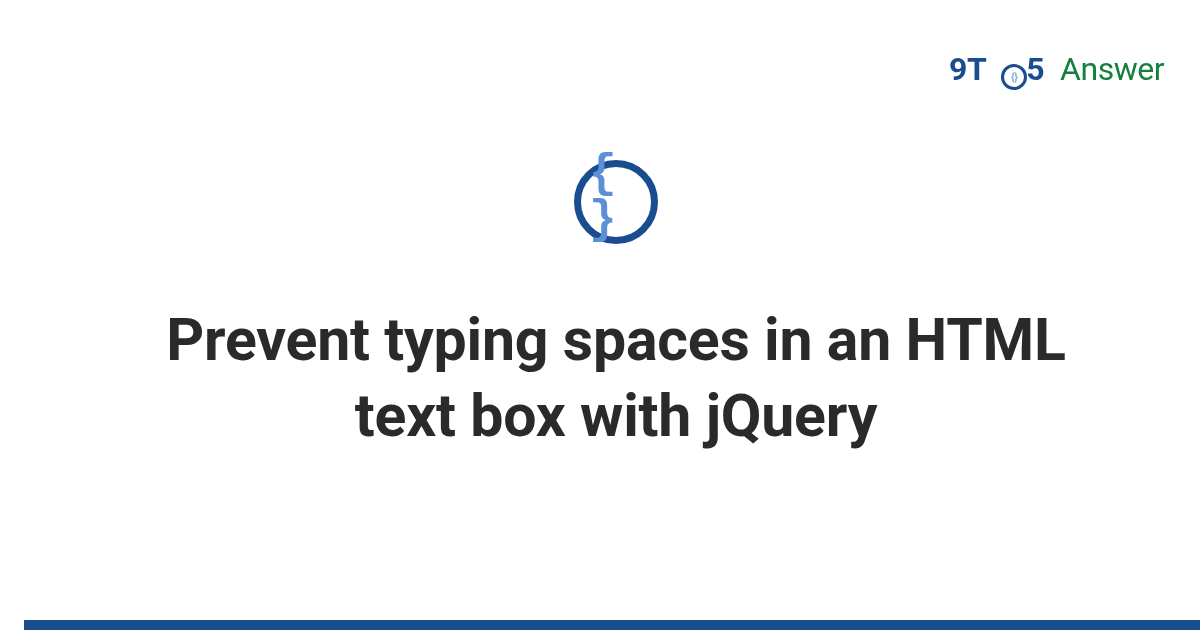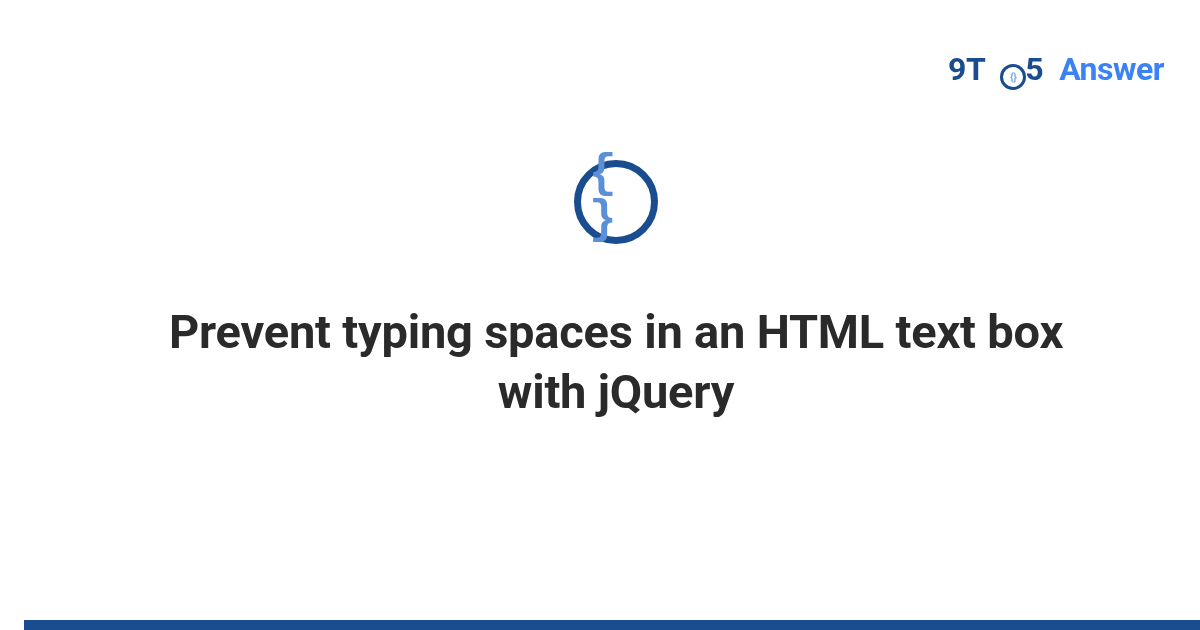--- a/index.html
+++ b/index.html
@@ -52,22 +52,22 @@
       font-size: 11px;
       color: #6fa8dc;
       font-weight: 600;
       line-height: 1;
     }
     .logo-5 {
       color: #1a4d8f;
       font-weight: 700;
     }
     .logo-answer {
-      color: #3b82f6;
-      font-weight: 700;
+      color: #15803d;
+      font-weight: 400;
     }
     .content {
       position: absolute;
       top: 128px;
       left: 0;
       right: 0;
       display: flex;
       flex-direction: column;
       align-items: center;
     }
@@ -85,21 +85,21 @@
       font-family: "Courier New", monospace;
       font-size: 46px;
       font-weight: 800;
       color: #5b8fd6;
       letter-spacing: -4px;
       line-height: 1;
       margin-top: -2px;
     }
     .title {
       margin-top: 50px;
-      font-size: 47px;
+      font-size: 59px;
       font-weight: 700;
       color: #2a2a2a;
       text-align: center;
       line-height: 1.28;
       max-width: 940px;
       letter-spacing: -0.2px;
     }
     .footer-bar {
       position: absolute;
       bottom: 0;

